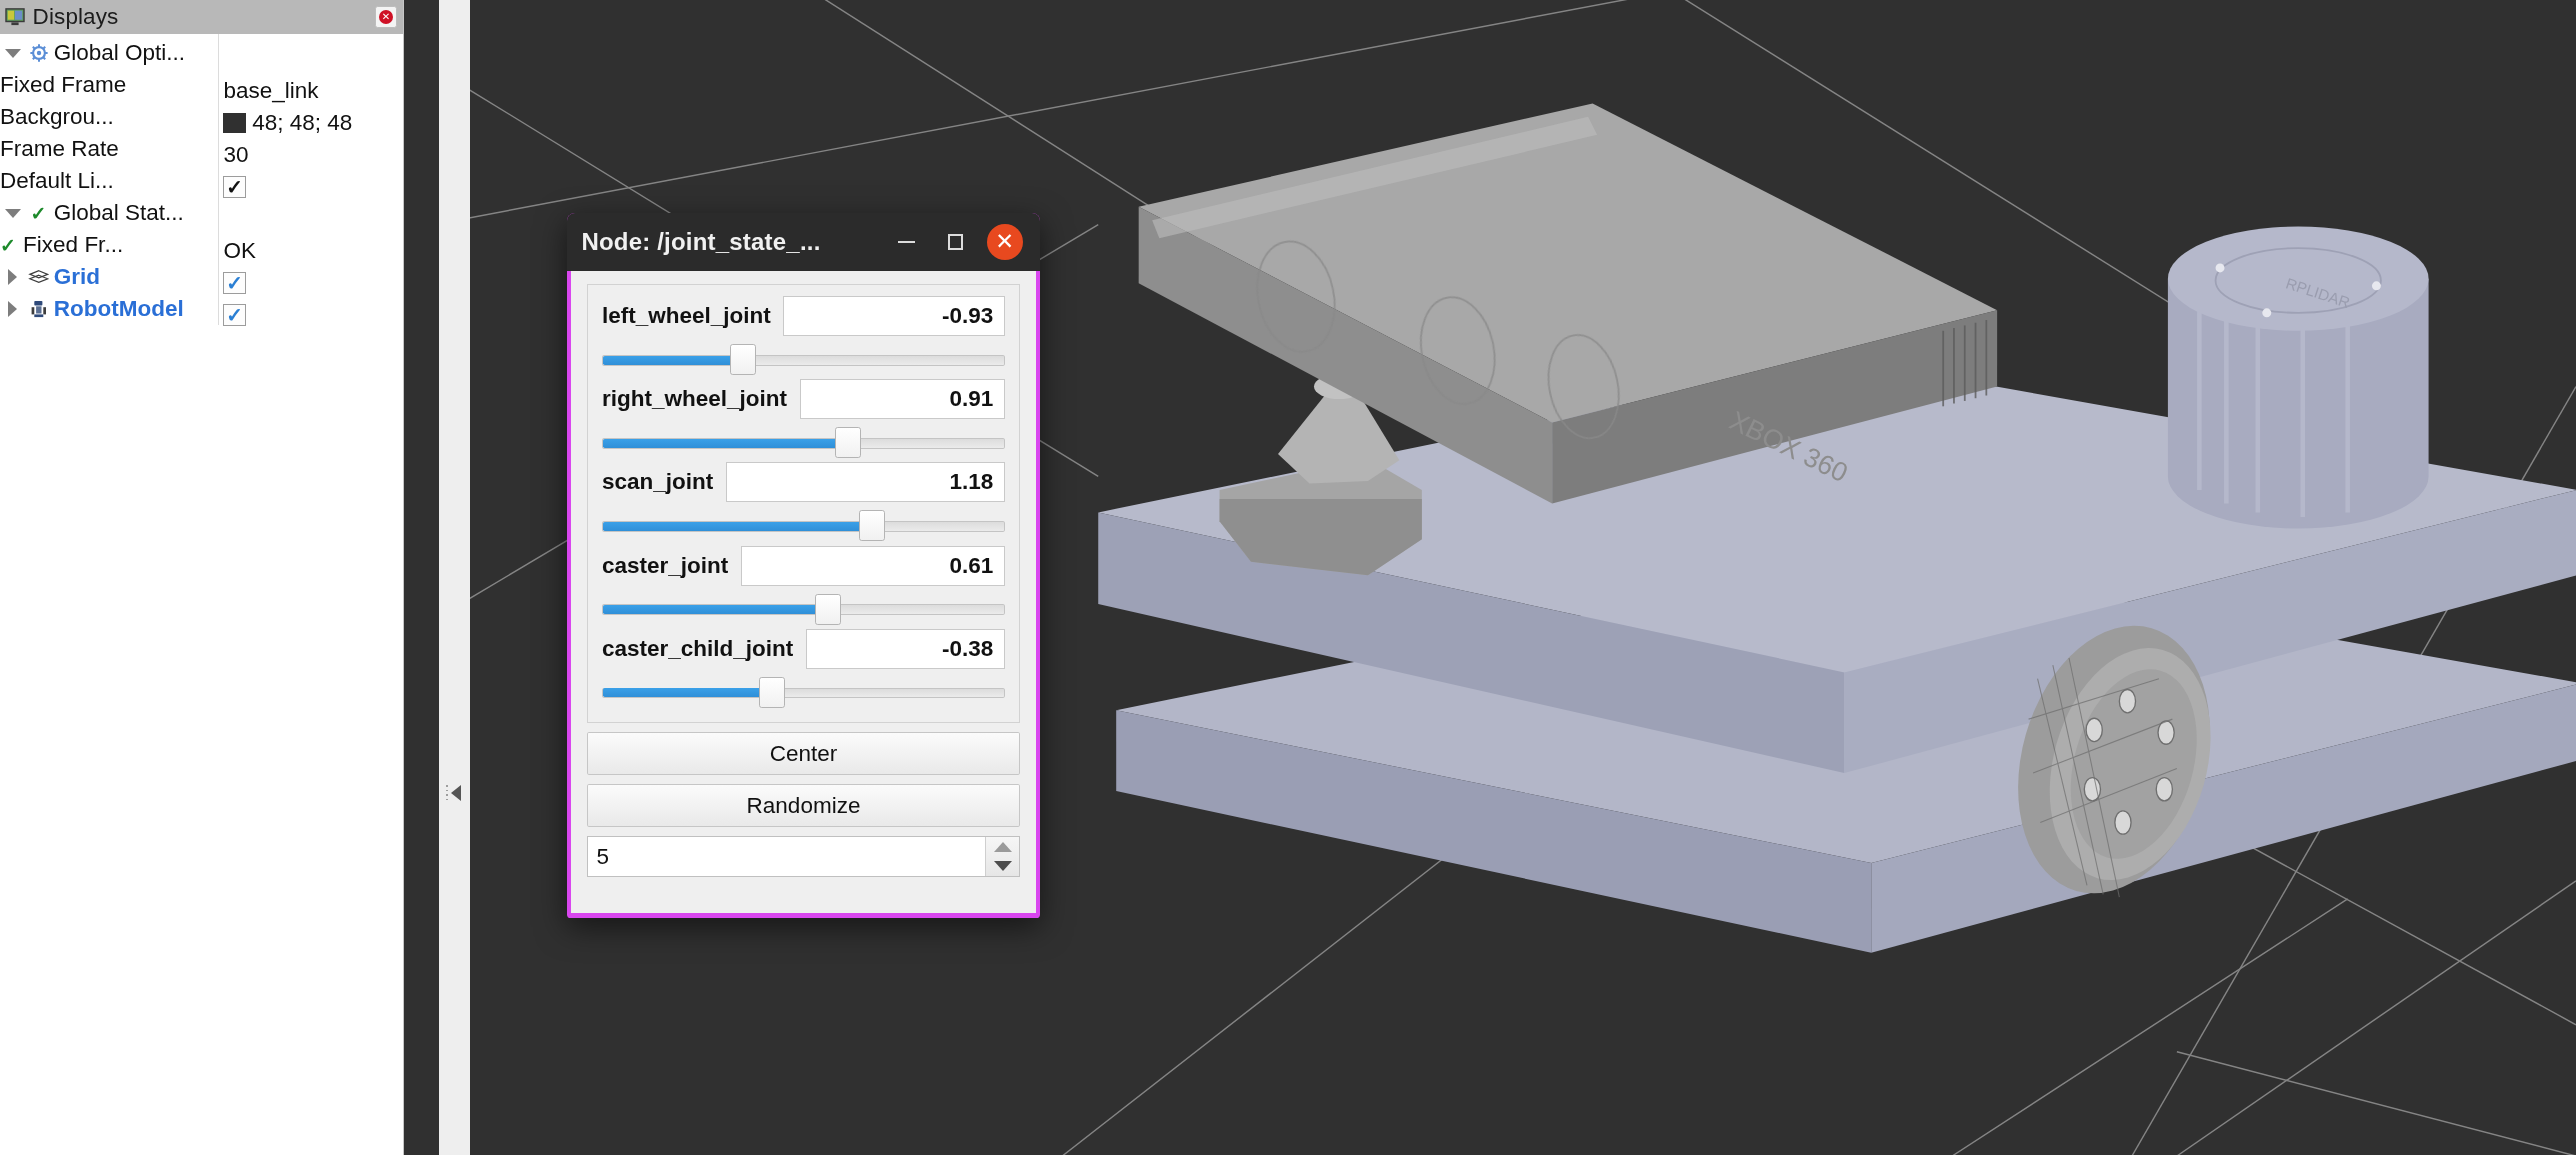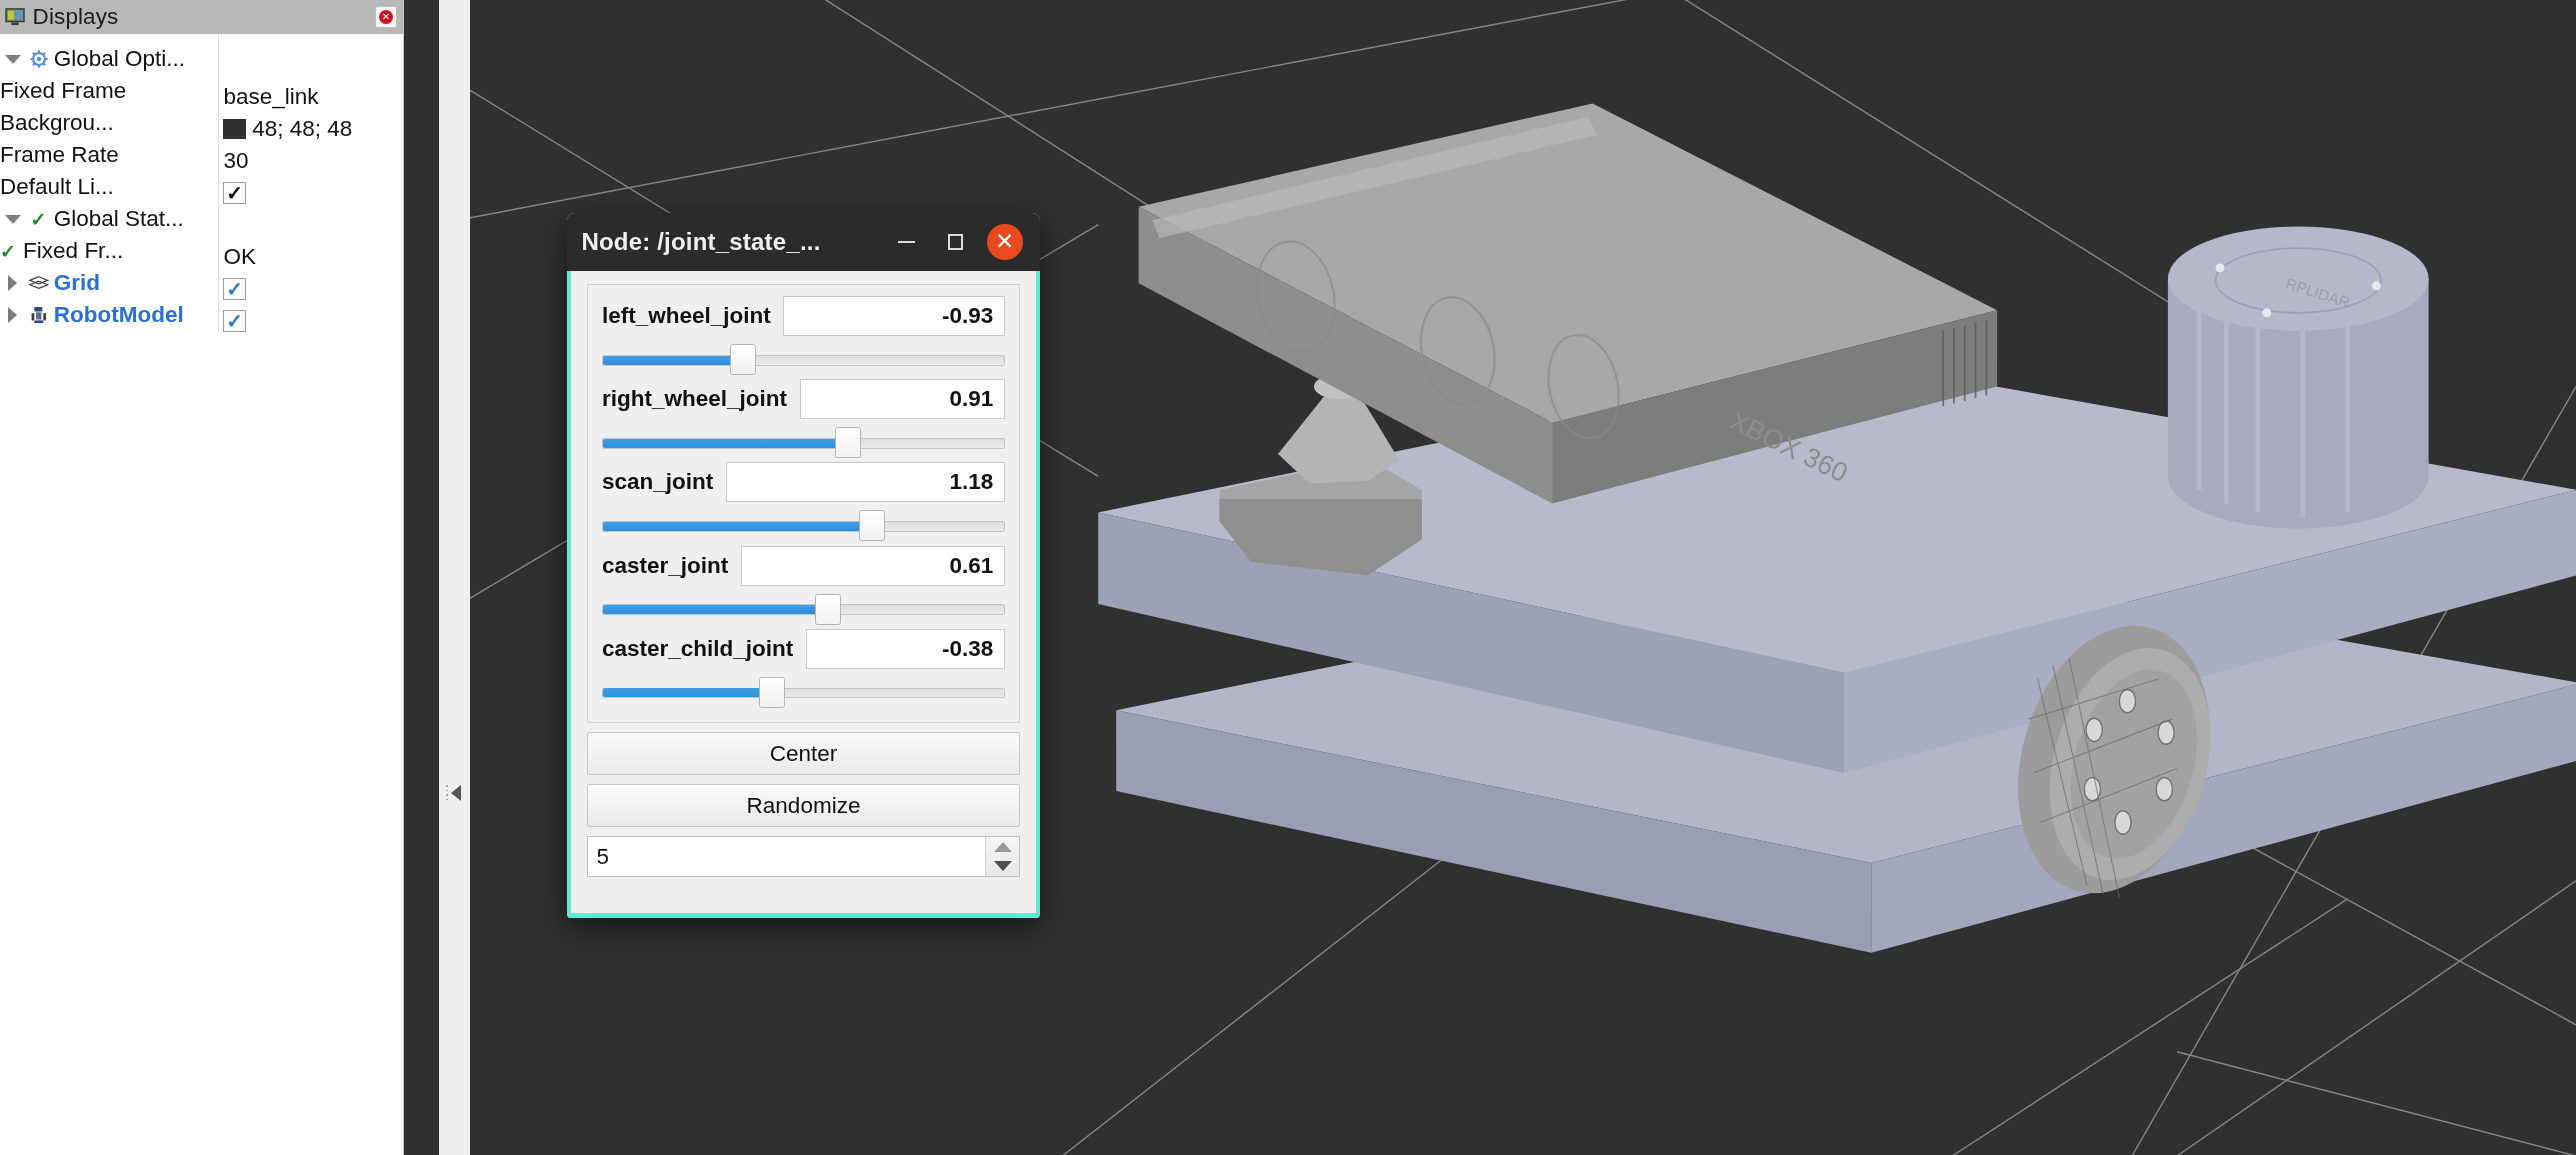--- a/index.html
+++ b/index.html
@@ -55,21 +55,21 @@
     border-radius: 2.7px;
     display: flex; align-items: center; justify-content: center;
   }
   .close-dot {
     width: 14.4px; height: 14.4px; border-radius: 50%;
     background: #cf1126;
     display: flex; align-items: center; justify-content: center;
     color: #fff; font-size: 10px; line-height: 1;
   }
 
-  #tree { position: relative; padding-top: 9px; }
+  #tree { position: relative; padding-top: 3px; }
   .tree-col-sep {
     position: absolute; left: 218px; top: 0; bottom: 0; width: 0.9px;
     background: #dcdcdc;
   }
   .trow {
     display: flex; align-items: center;
     height: 32px;
     font-size: 22.5px;
     color: #111;
     position: relative;
@@ -127,21 +127,21 @@
   }
   .sp-dots { display: flex; flex-direction: column; gap: 2.7px; margin-right: 2.7px; }
   .sp-dots i { width: 1.8px; height: 1.8px; background: #9e9e9e; display: block; }
   .sp-tri { width: 0; height: 0; border-top: 8px solid transparent; border-bottom: 8px solid transparent; border-right: 10px solid #555; }
 
   
   #joint-dialog {
     position: absolute;
     left: 567px; top: 213px;
     width: 473px; height: 705px;
-    background: #5eead4;
+    background: #d946ef;
     border-radius: 8px 8px 3.6px 3.6px;
     box-shadow: 0 9px 31px rgba(0,0,0,.55);
   }
   #dlg-titlebar {
     height: 58px;
     display: flex; align-items: center;
     padding-left: 14.4px;
     color: #f1f1f1;
     border-radius: 8px 8px 0 0;
     background: #2b2b2b;

